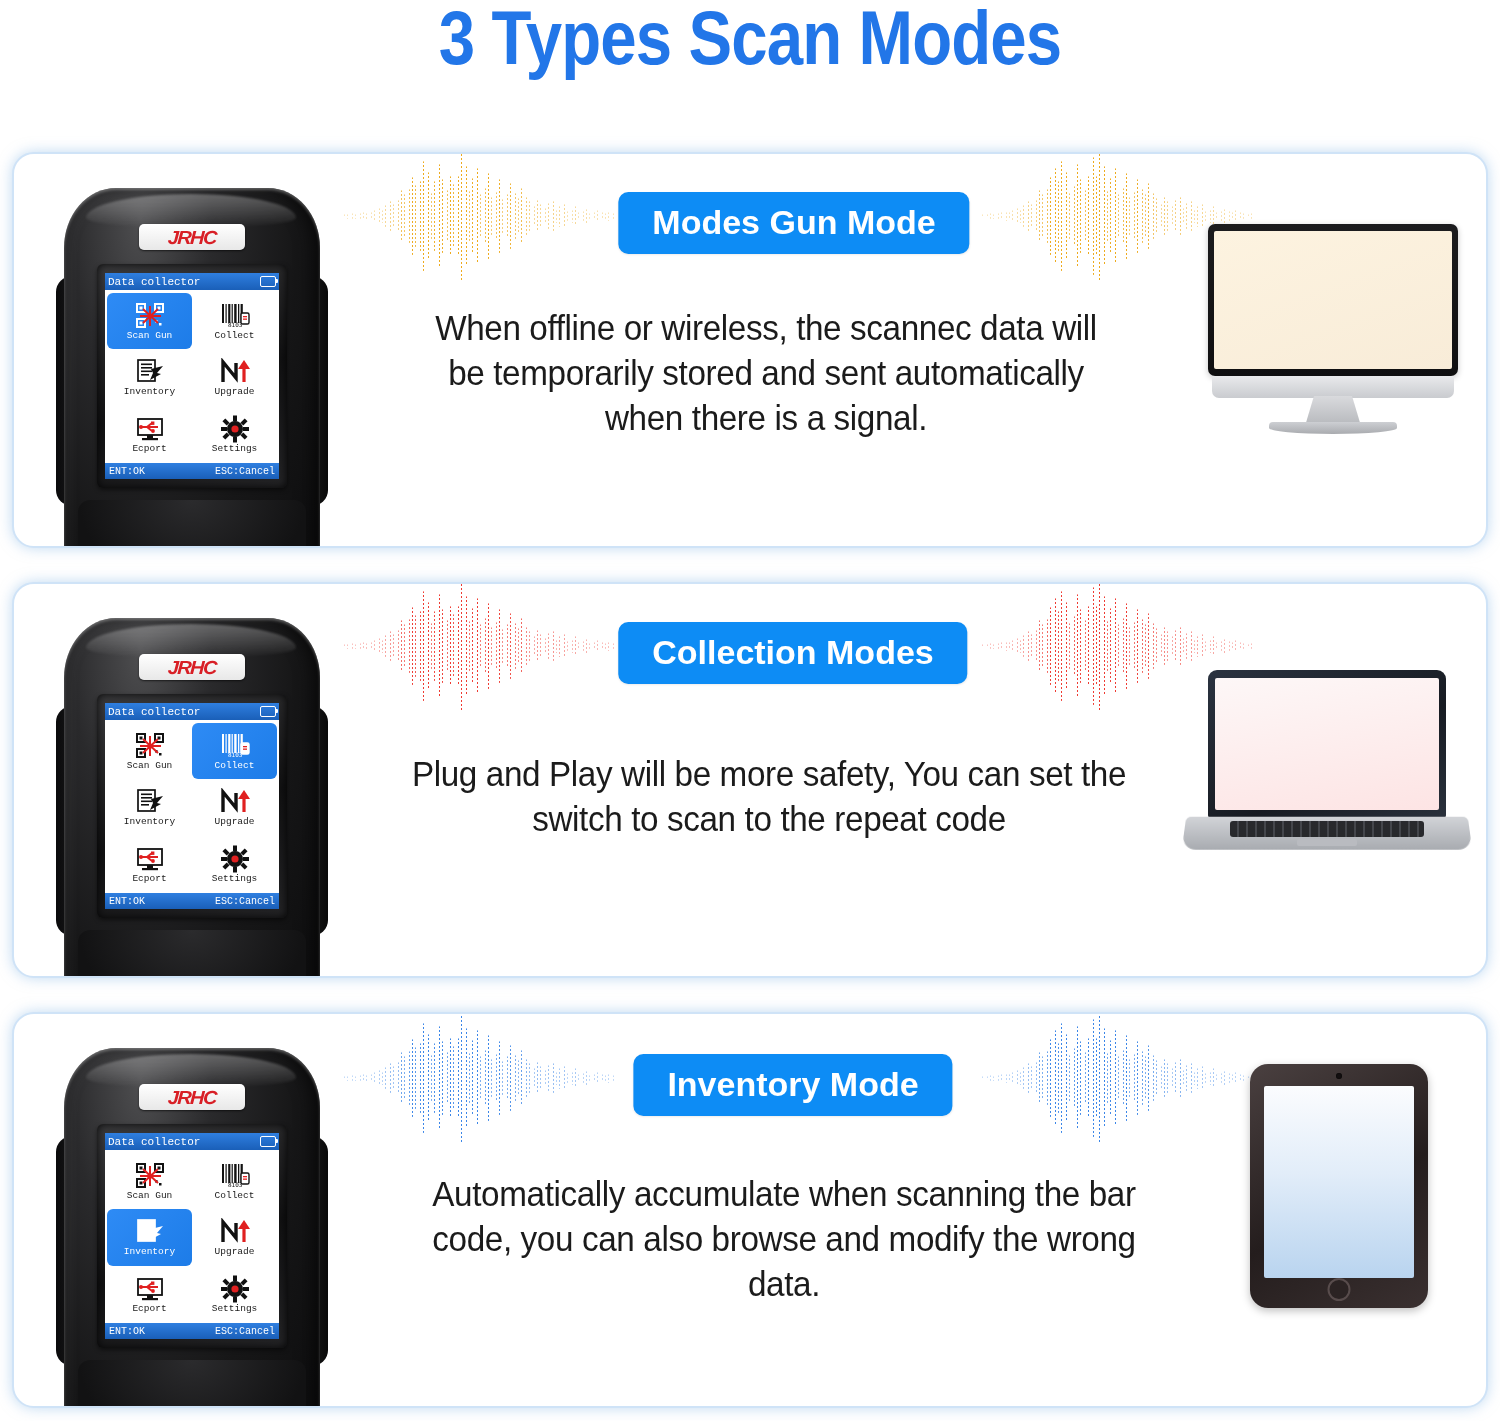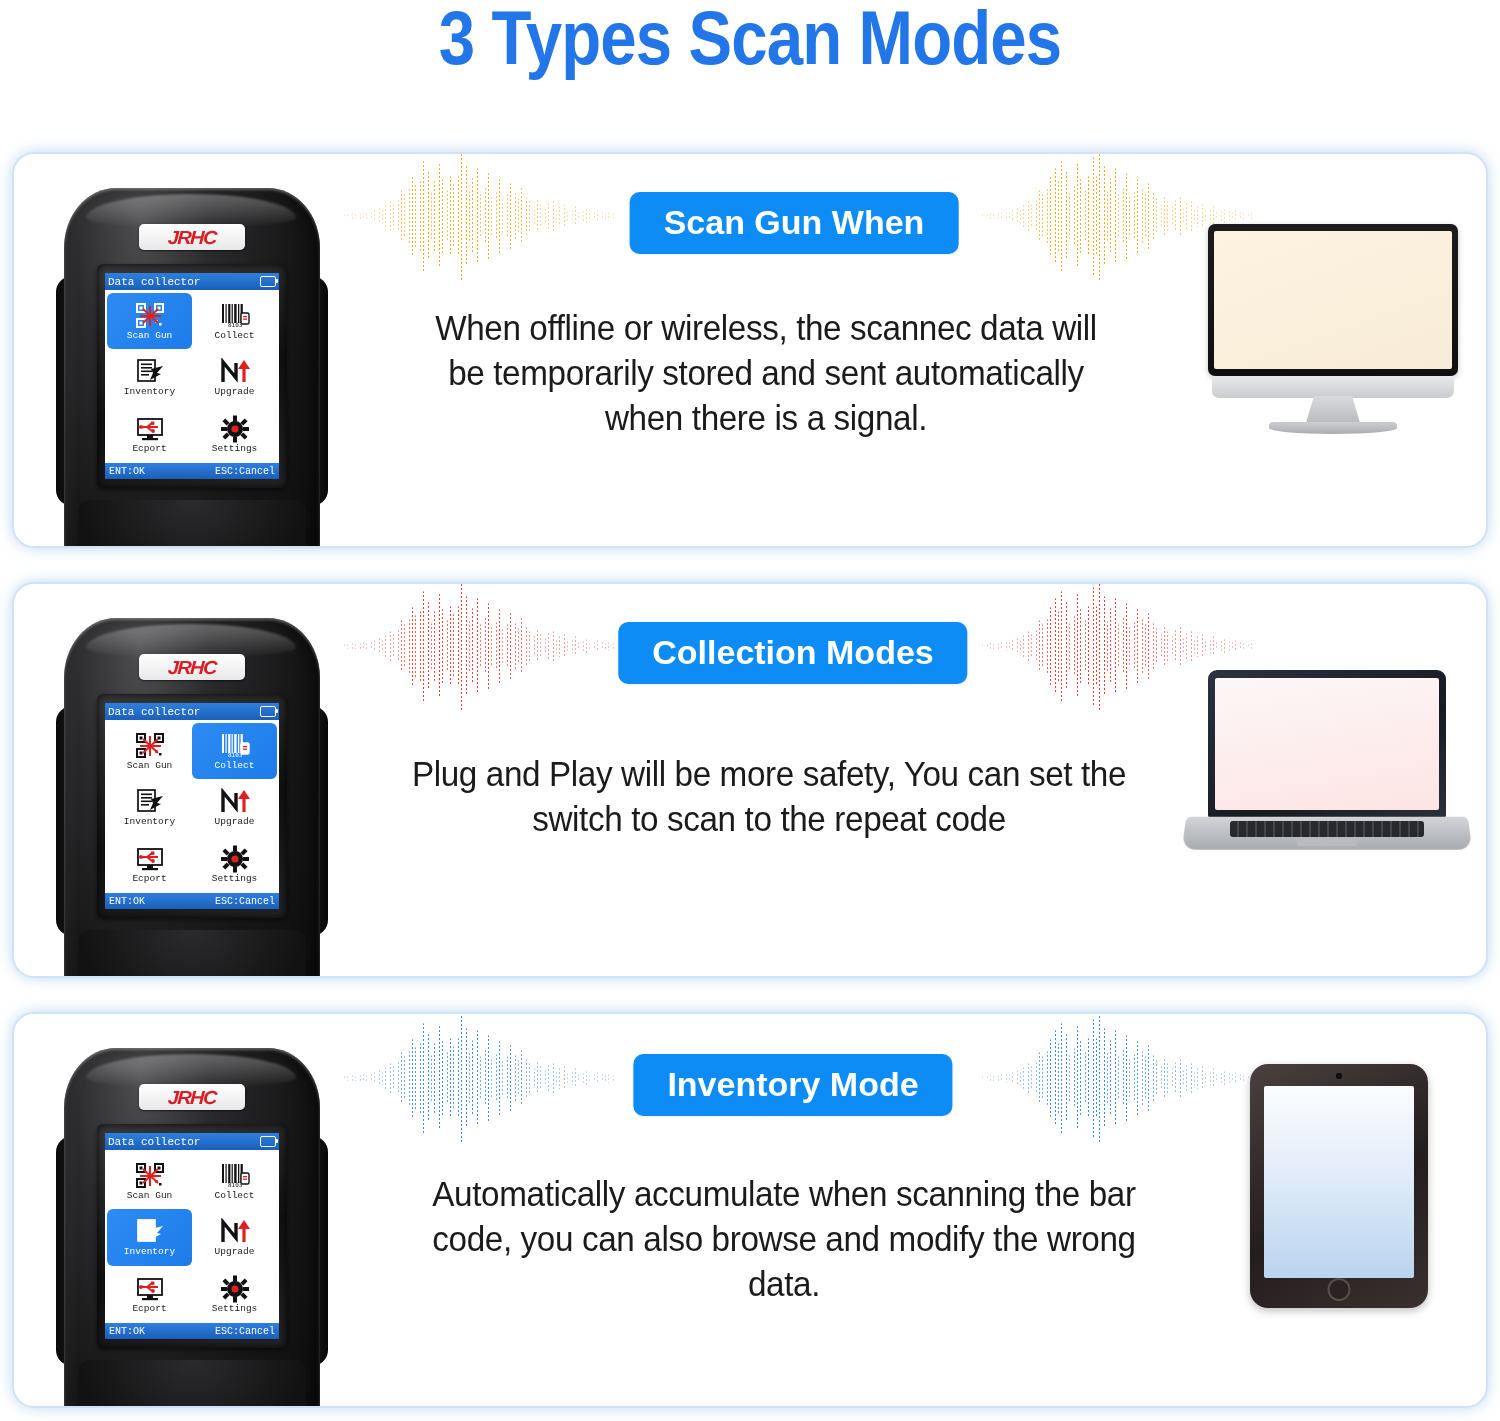--- a/index.html
+++ b/index.html
@@ -1012,21 +1012,21 @@
         <span class="wbar" style="height:9px;background:linear-gradient(180deg,#eeab1e 0%,#eeab1e 100%);opacity:0.33;
            -webkit-mask-image:repeating-linear-gradient(180deg,#000 0 2px,transparent 2px 4px);
            mask-image:repeating-linear-gradient(180deg,#000 0 2px,transparent 2px 4px);"></span>
         <span class="wbar" style="height:4px;background:linear-gradient(180deg,#eeab1e 0%,#eeab1e 100%);opacity:0.29;
            -webkit-mask-image:repeating-linear-gradient(180deg,#000 0 2px,transparent 2px 4px);
            mask-image:repeating-linear-gradient(180deg,#000 0 2px,transparent 2px 4px);"></span>
         <span class="wbar" style="height:6px;background:linear-gradient(180deg,#eeab1e 0%,#eeab1e 100%);opacity:0.31;
            -webkit-mask-image:repeating-linear-gradient(180deg,#000 0 2px,transparent 2px 4px);
            mask-image:repeating-linear-gradient(180deg,#000 0 2px,transparent 2px 4px);"></span>
       </div>
-      <div class="badge" style="top:38px;left:780px;">Scan Gun When</div>
+      <div class="badge" style="top:38px;left:780px;">Modes Gun Mode</div>
       <div class="body-text" style="top:152px;left:382px;width:740px;">When offline or wireless, the scannec data will be temporarily stored and sent automatically when there is a signal.</div>
       <div class="monitor">
       <div class="mon-screen">
           <div class="mon-glass"></div>
         </div>
       <div class="mon-chin"></div>
       <div class="mon-neck"></div>
       <div class="mon-base"></div>
     </div>
     </div>

